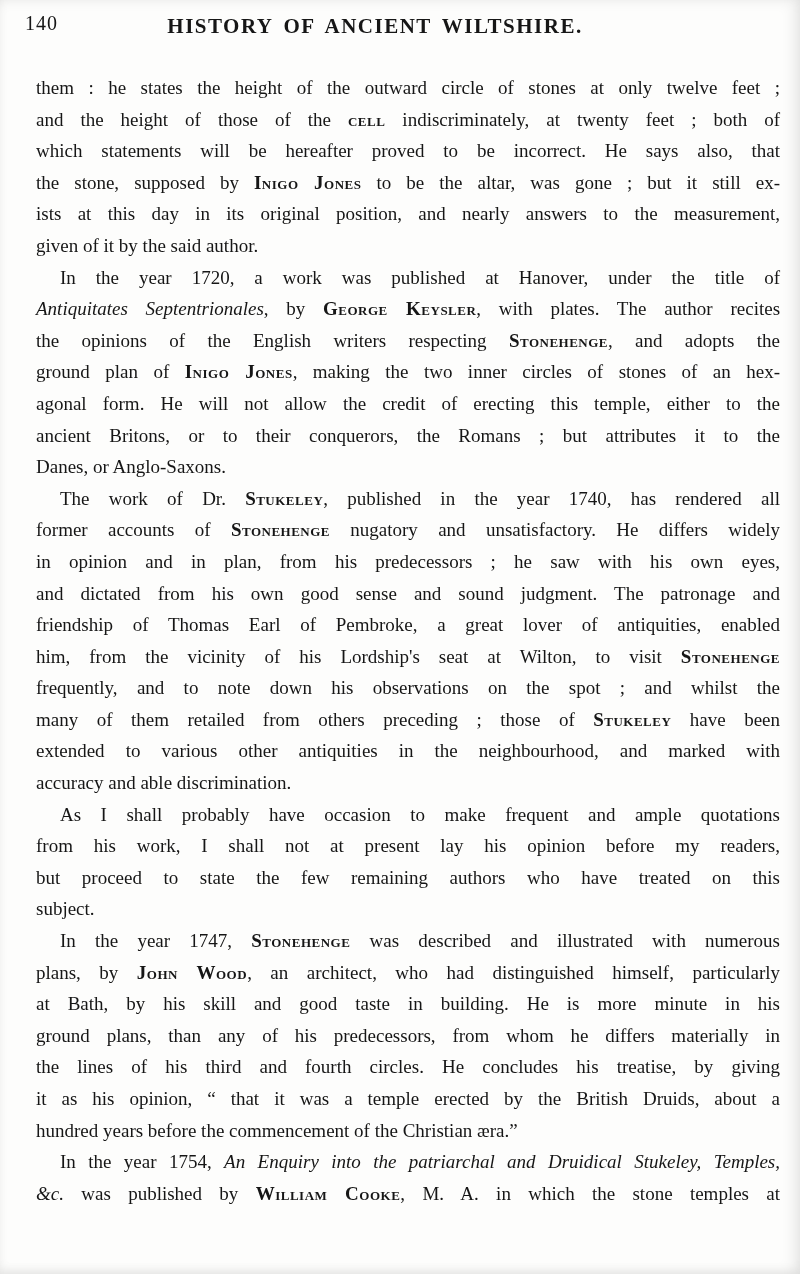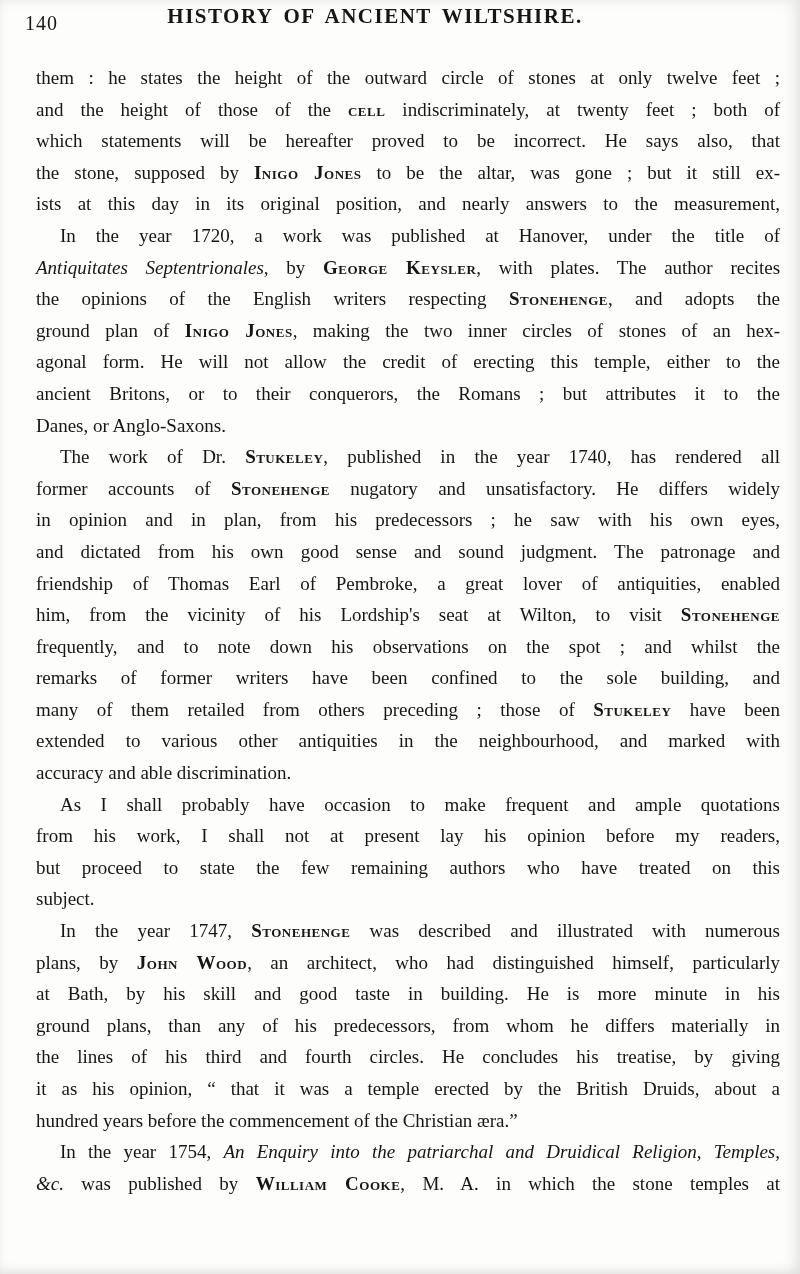--- a/index.html
+++ b/index.html
@@ -7,21 +7,21 @@
     position:relative;
     width:800px;height:1274px;
     background:#fdfdfc;
     color:#161616;
     font-family:"Liberation Serif", serif;
     overflow:hidden;
     box-shadow:inset -6px 0 14px rgba(0,0,0,0.08), inset 0 -4px 10px rgba(0,0,0,0.05);
   }
   .header{
     position:relative;
-    padding-top:4px;
+    padding-top:14px;
     height:30px;
   }
   .page-number{
     position:absolute;
     left:25px;top:12px;
     font-size:20px;
     letter-spacing:1px;
   }
   .running-title{
     display:block;
@@ -61,56 +61,56 @@
     <span class="page-number">140</span>
     <span class="running-title">HISTORY OF ANCIENT WILTSHIRE.</span>
   </div>
   <div class="body">
       <div class="para">
         <div class="line"><span>them :  he states the height of the outward circle of stones at only twelve feet ;</span></div>
         <div class="line"><span>and the height of those of the </span><span class="sc">cell</span><span> indiscriminately, at twenty feet ; both of</span></div>
         <div class="line"><span>which statements will be hereafter proved to be incorrect.  He says also, that</span></div>
         <div class="line"><span>the stone, supposed by </span><span class="sc">Inigo Jones</span><span> to be the altar, was gone ; but it still ex-</span></div>
         <div class="line"><span>ists at this day in its original position, and nearly answers to the measurement,</span></div>
+        <div class="line endline"><span>given of it by the said author.</span></div>
       </div>
       <div class="para">
         <div class="line indent"><span>In the year 1720, a work was published at Hanover, under the title of</span></div>
         <div class="line"><span class="i">Antiquitates Septentrionales</span><span>, by </span><span class="sc">George Keysler</span><span>, with plates. The author recites</span></div>
         <div class="line"><span>the opinions of the English writers respecting </span><span class="sc">Stonehenge</span><span>, and adopts the</span></div>
         <div class="line"><span>ground plan of </span><span class="sc">Inigo Jones</span><span>, making the two inner circles of stones of an hex-</span></div>
         <div class="line"><span>agonal form. He will not allow the credit of erecting this temple, either to the</span></div>
         <div class="line"><span>ancient Britons, or to their conquerors, the Romans ; but attributes it to the</span></div>
         <div class="line endline"><span>Danes, or Anglo-Saxons.</span></div>
       </div>
       <div class="para">
         <div class="line indent"><span>The work of Dr. </span><span class="sc">Stukeley</span><span>, published in the year 1740, has rendered all</span></div>
         <div class="line"><span>former accounts of </span><span class="sc">Stonehenge</span><span> nugatory and unsatisfactory. He differs widely</span></div>
         <div class="line"><span>in opinion and in plan, from his predecessors ; he saw with his own eyes,</span></div>
         <div class="line"><span>and dictated from his own good sense and sound judgment. The patronage and</span></div>
         <div class="line"><span>friendship of Thomas Earl of Pembroke, a great lover of antiquities, enabled</span></div>
         <div class="line"><span>him, from the vicinity of his Lordship's seat at Wilton, to visit </span><span class="sc">Stonehenge</span></div>
         <div class="line"><span>frequently, and to note down his observations on the spot ; and whilst the</span></div>
-        <div class="line"><span>remarks of former writers have been confined to the sole building, and</span></div>
         <div class="line"><span>many of them retailed from others preceding ; those of </span><span class="sc">Stukeley</span><span> have been</span></div>
         <div class="line"><span>extended to various other antiquities in the neighbourhood, and marked with</span></div>
         <div class="line endline"><span>accuracy and able discrimination.</span></div>
       </div>
       <div class="para">
         <div class="line indent"><span>As I shall probably have occasion to make frequent and ample quotations</span></div>
         <div class="line"><span>from his work, I shall not at present lay his opinion before my readers,</span></div>
         <div class="line"><span>but proceed to state the few remaining authors who have treated on this</span></div>
         <div class="line endline"><span>subject.</span></div>
       </div>
       <div class="para">
         <div class="line indent"><span>In the year 1747, </span><span class="sc">Stonehenge</span><span> was described and illustrated with numerous</span></div>
         <div class="line"><span>plans, by </span><span class="sc">John Wood</span><span>, an architect, who had distinguished himself, particularly</span></div>
         <div class="line"><span>at Bath, by his skill and good taste in building.  He is more minute in his</span></div>
         <div class="line"><span>ground plans, than any of his predecessors, from whom he differs materially in</span></div>
         <div class="line"><span>the lines of his third and fourth circles.  He concludes his treatise, by giving</span></div>
         <div class="line"><span>it as his opinion, “ that it was a temple erected by the British Druids, about a</span></div>
         <div class="line endline"><span>hundred years before the commencement of the Christian æra.”</span></div>
       </div>
       <div class="para">
-        <div class="line indent"><span>In the year 1754, </span><span class="i">An Enquiry into the patriarchal and Druidical Religion, Temples,</span></div>
+        <div class="line indent"><span>In the year 1754, </span><span class="i">An Enquiry into the patriarchal and Druidical Stukeley, Temples,</span></div>
         <div class="line"><span class="i">&amp;c.</span><span> was published by </span><span class="sc">William Cooke</span><span>, M. A. in which the stone temples at</span></div>
       </div>
     </div>
 </div>
 
 </body></html>

